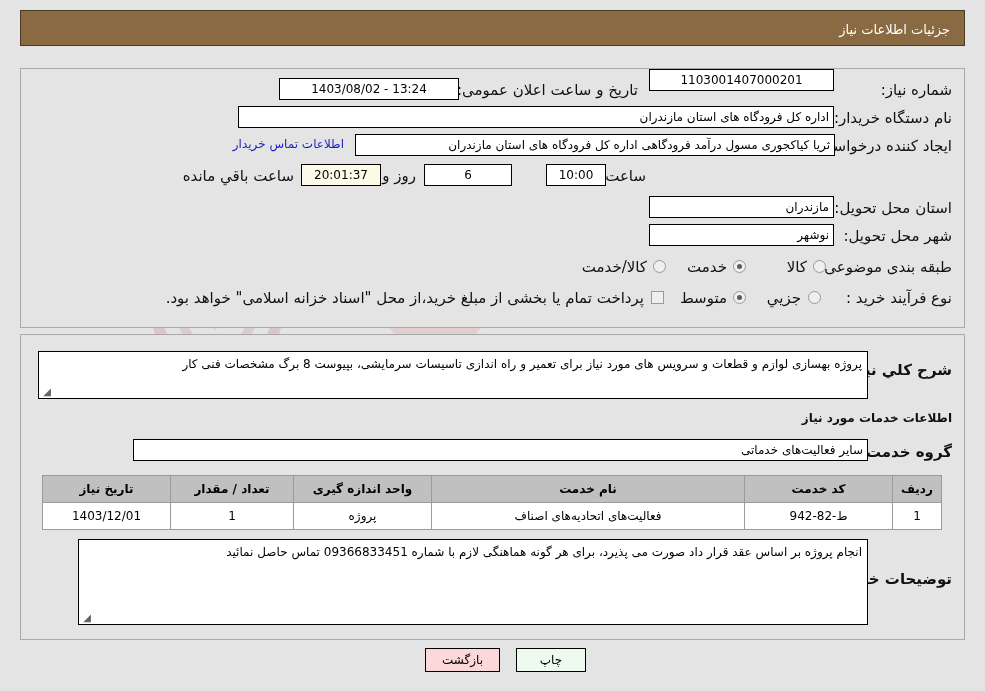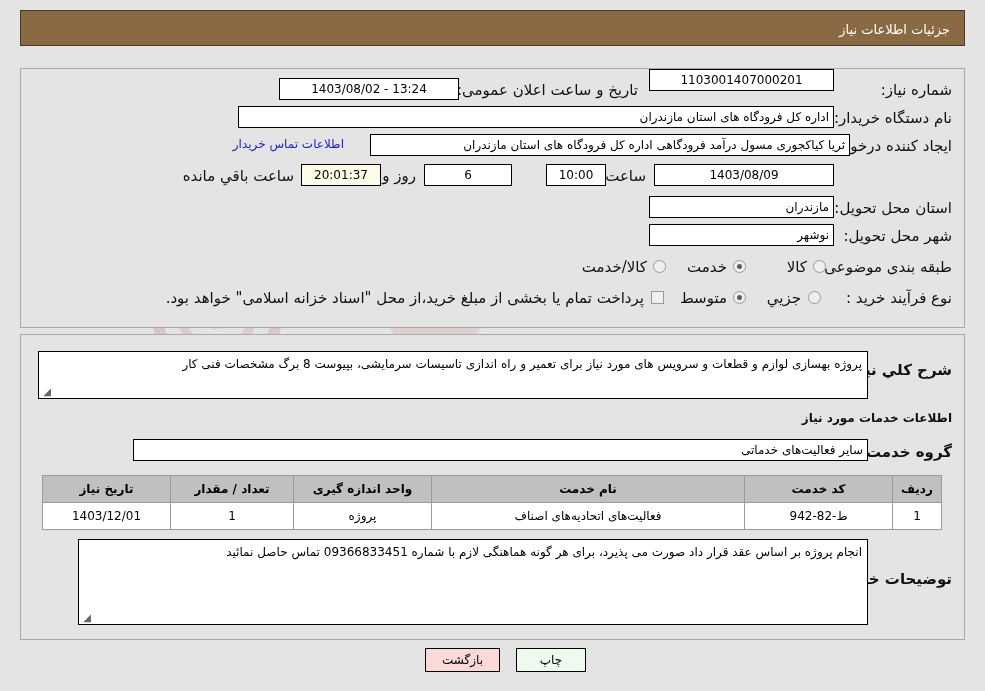--- a/index.html
+++ b/index.html
@@ -200,24 +200,23 @@
   <div class="lbl" style="right:12px;top:12px;width:110px;">شماره نیاز:</div>
   <div class="fld ctr" style="right:130px;top:0;width:185px;">1103001407000201</div>
 
   <div class="lbl" style="right:326px;top:12px;width:170px;">تاریخ و ساعت اعلان عمومی:</div>
   <div class="fld ctr" style="right:505px;top:9px;width:180px;">13:24 - 1403/08/02</div>
 
   <div class="lbl" style="right:12px;top:40px;width:110px;">نام دستگاه خریدار:</div>
   <div class="fld" style="right:130px;top:37px;width:596px;">اداره کل فرودگاه های استان مازندران</div>
 
   <div class="lbl" style="right:12px;top:68px;width:125px;">ایجاد کننده درخواست:</div>
-  <div class="fld" style="right:114px;top:65px;width:480px;margin-left:31px;">ثریا کیاکجوری مسول درآمد فرودگاهی اداره کل فرودگاه های استان مازندران</div>
+  <div class="fld" style="right:129px;top:65px;width:480px;margin-left:31px;">ثریا کیاکجوری مسول درآمد فرودگاهی اداره کل فرودگاه های استان مازندران</div>
   <div class="linkish" style="right:620px;top:68px;">اطلاعات تماس خریدار</div>
 
-  <div class="fld ctr" style="right:130px;top:95px;width:180px;">1403/08/09</div>
   <div class="txt" style="right:318px;top:98px;">ساعت</div>
   <div class="fld ctr" style="right:358px;top:95px;width:60px;">10:00</div>
   <div class="fld ctr" style="right:452px;top:95px;width:88px;">6</div>
   <div class="txt" style="right:548px;top:98px;">روز و</div>
   <div class="fld ctr hl" style="right:583px;top:95px;width:80px;">20:01:37</div>
   <div class="txt" style="right:670px;top:98px;">ساعت باقي مانده</div>
 
   <div class="lbl" style="right:12px;top:130px;width:115px;">استان محل تحویل:</div>
   <div class="fld" style="right:130px;top:127px;width:185px;">مازندران</div>
 

